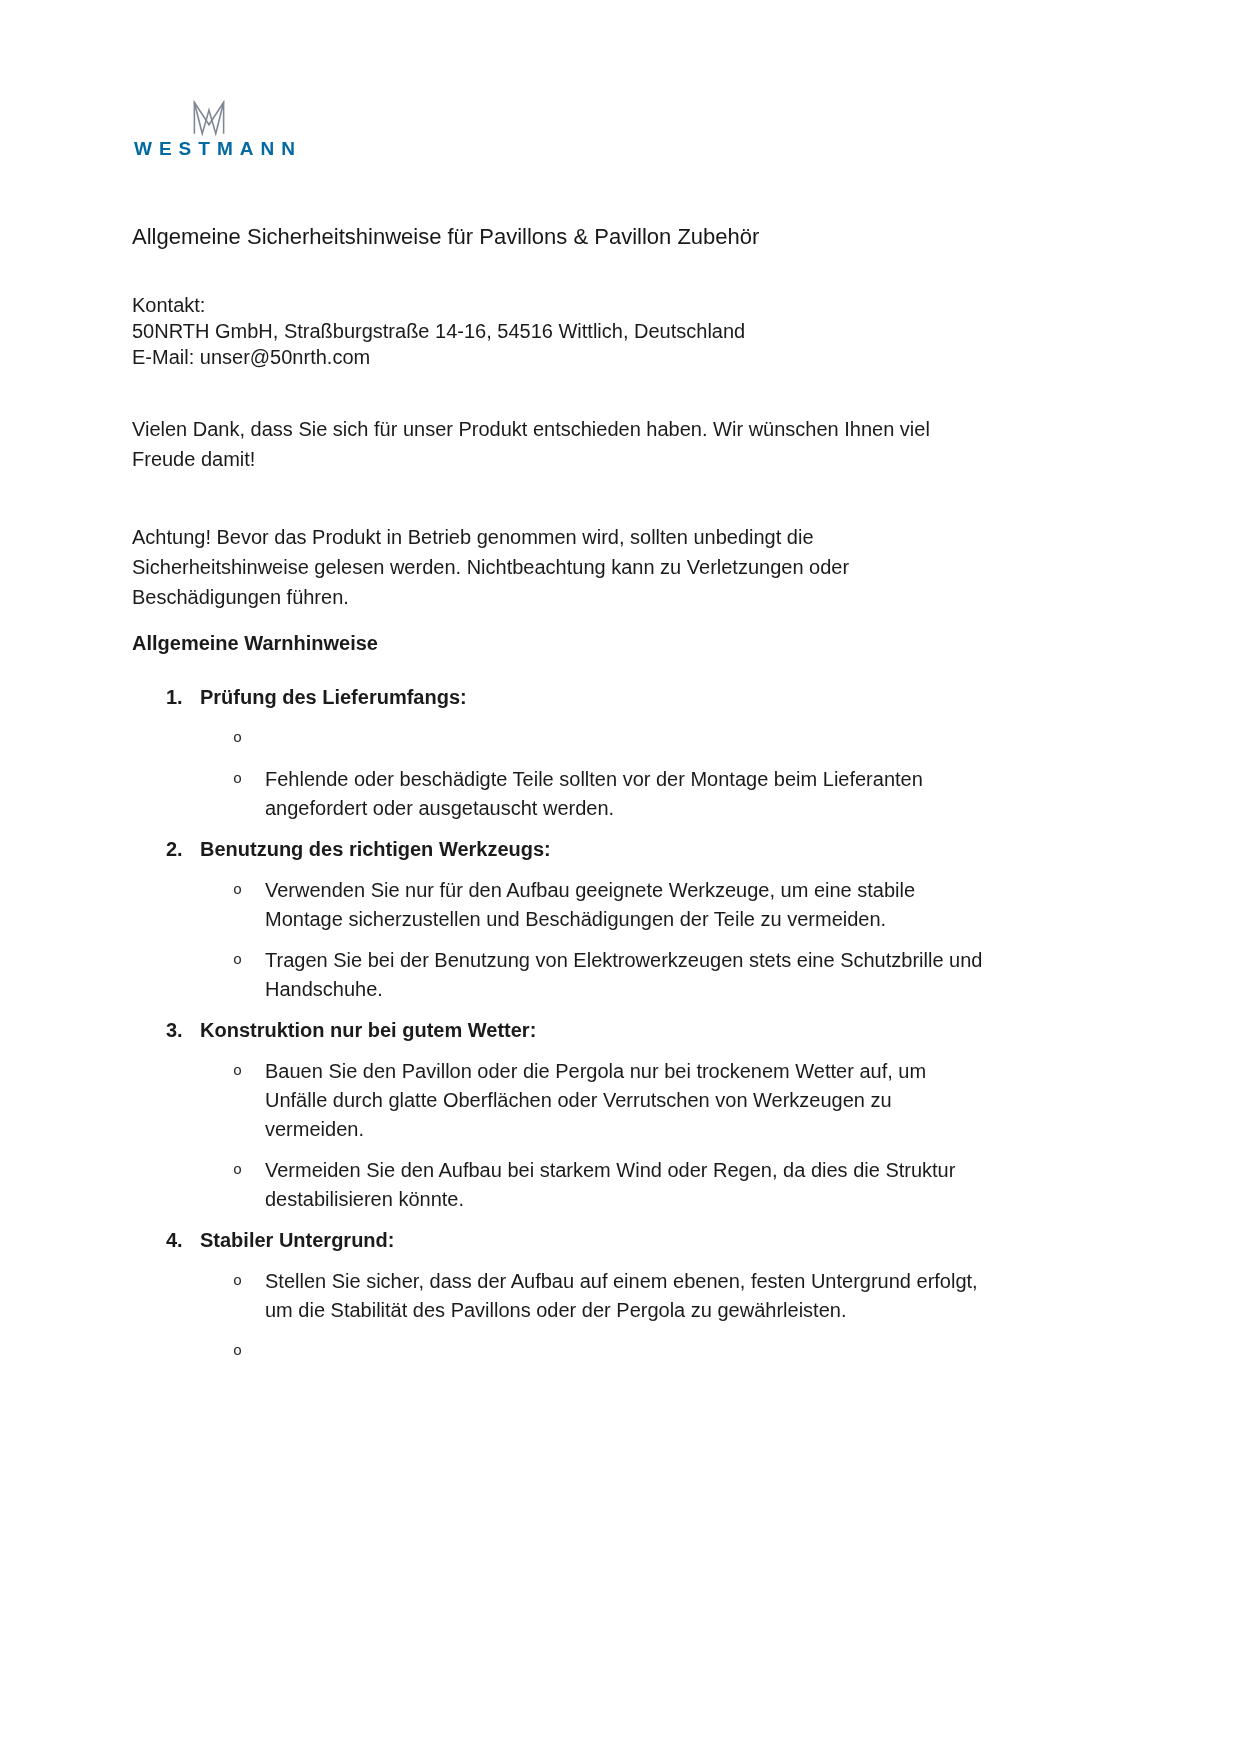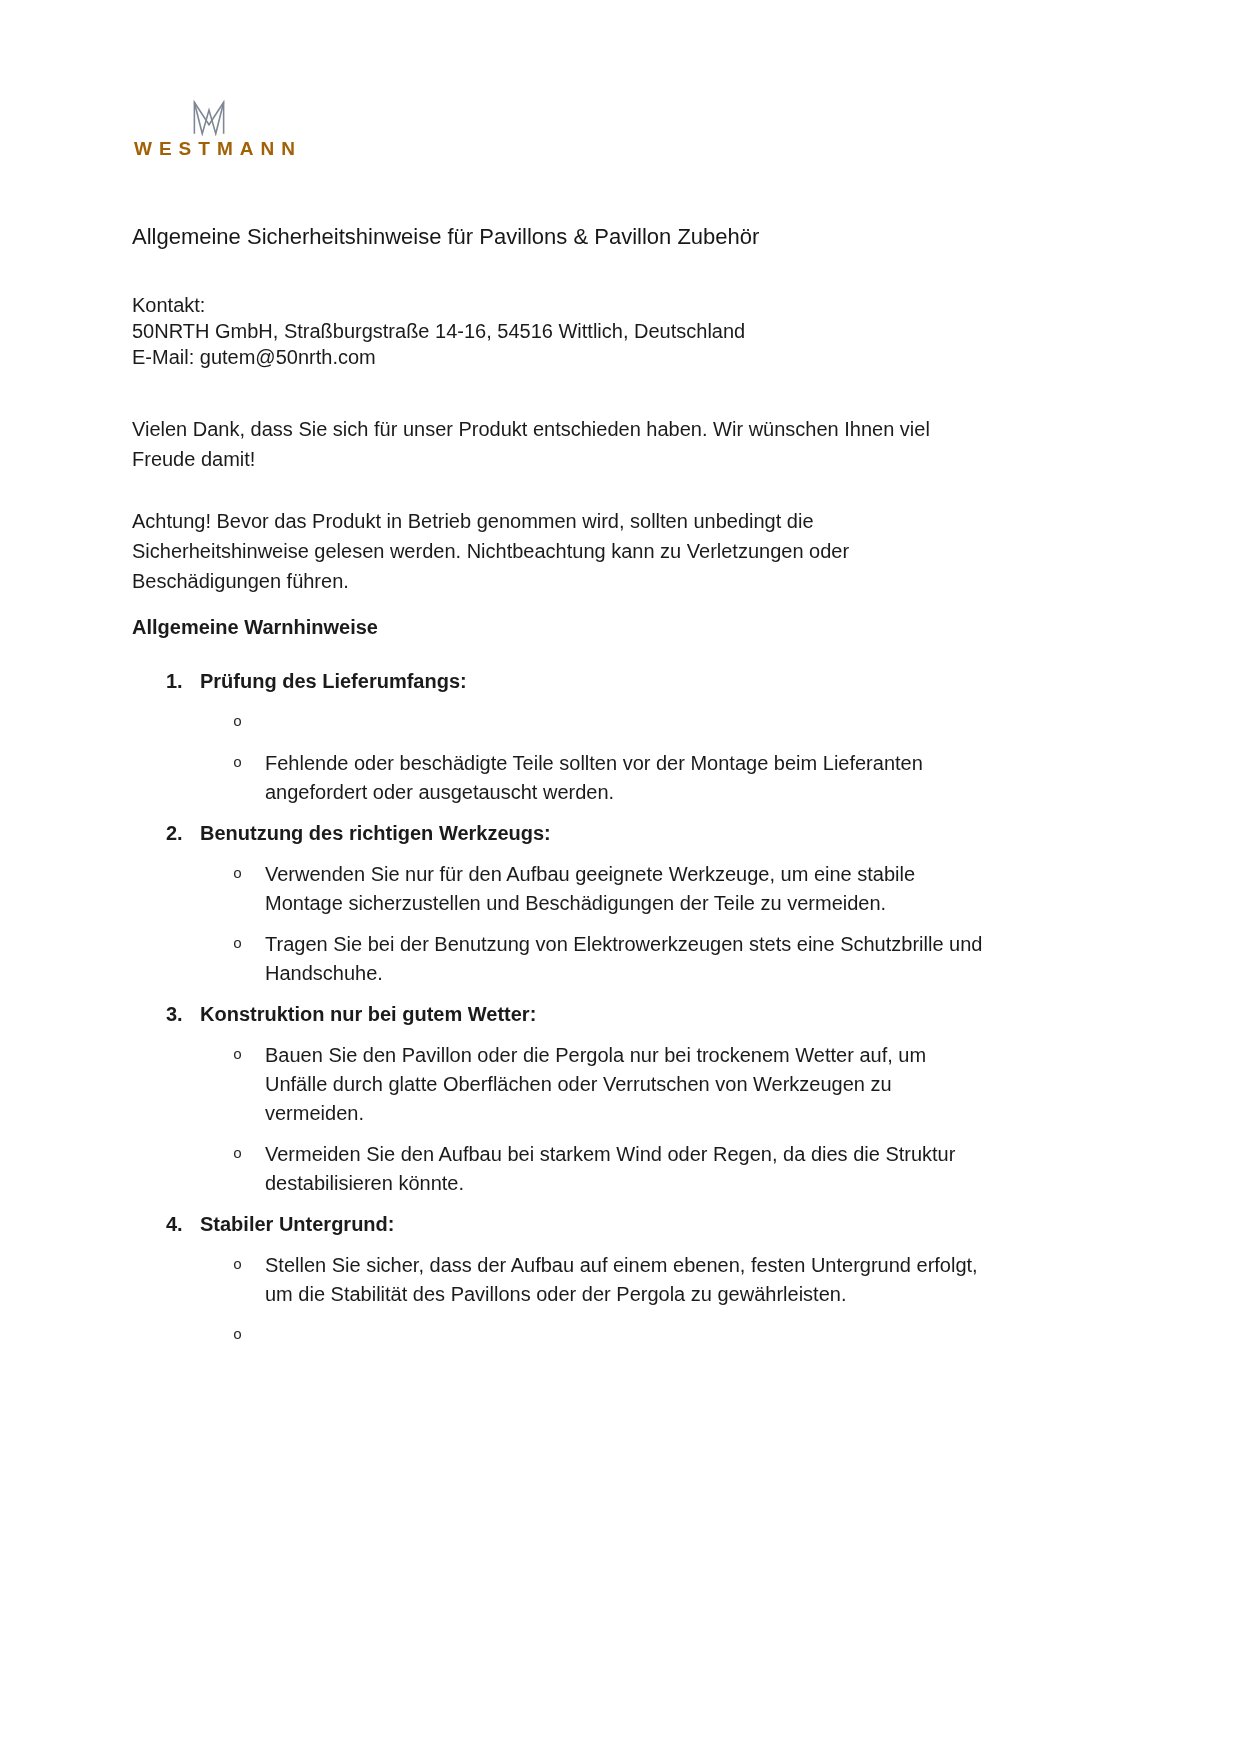--- a/index.html
+++ b/index.html
@@ -23,21 +23,21 @@
     padding-top: 100px;
     margin-left: 2px;
     width: 150px;
     text-align: center;
   }
   .logo svg { display: block; margin: 0 auto 2px auto; }
   .wordmark {
     font-size: 19px;
     font-weight: bold;
     letter-spacing: 7px;
-    color: #a16207;
+    color: #0369a1;
     white-space: nowrap;
   }
   
   .doc-title {
     margin-top: 64px;
     font-size: 22px;
     font-weight: normal;
     color: #181818;
   }
   
@@ -46,21 +46,21 @@
     font-size: 20px;
     line-height: 26px;
     margin-bottom: 44px;
   }
   
   .para {
     font-size: 20px;
     line-height: 30px;
     max-width: 800px;
   }
-  .intro { margin-bottom: 32px; }
+  .intro { margin-bottom: 48px; }
   .warning { margin-bottom: 20px; }
   .warning .bold-run { font-weight: normal; }
   .section-heading {
     font-size: 20px;
     font-weight: bold;
     margin-bottom: 28px;
   }
   
   .item-heading {
     display: flex;
@@ -103,21 +103,21 @@
         </svg>
       </span>
       <div class="wordmark">WESTMANN</div>
     </div>
 
     <div class="doc-title">Allgemeine Sicherheitshinweise für Pavillons &amp; Pavillon Zubehör</div>
 
     <div class="contact">
       <div>Kontakt:</div>
       <div>50NRTH GmbH, Straßburgstraße 14-16, 54516 Wittlich, Deutschland</div>
-      <div>E-Mail: gutem@50nrth.com</div>
+      <div>E-Mail: unser@50nrth.com</div>
     </div>
 
     <p class="para intro">Vielen Dank, dass Sie sich für unser Produkt entschieden haben. Wir wünschen Ihnen viel Freude damit!</p>
 
     <p class="para warning"><span class="bold-run">Achtung!</span><span> Bevor das Produkt in Betrieb genommen wird, sollten unbedingt die Sicherheitshinweise gelesen werden. Nichtbeachtung kann zu Verletzungen oder Beschädigungen führen.</span></p>
 
     <div class="section-heading">Allgemeine Warnhinweise</div>
 
     <div>
       <div class="item-heading">

